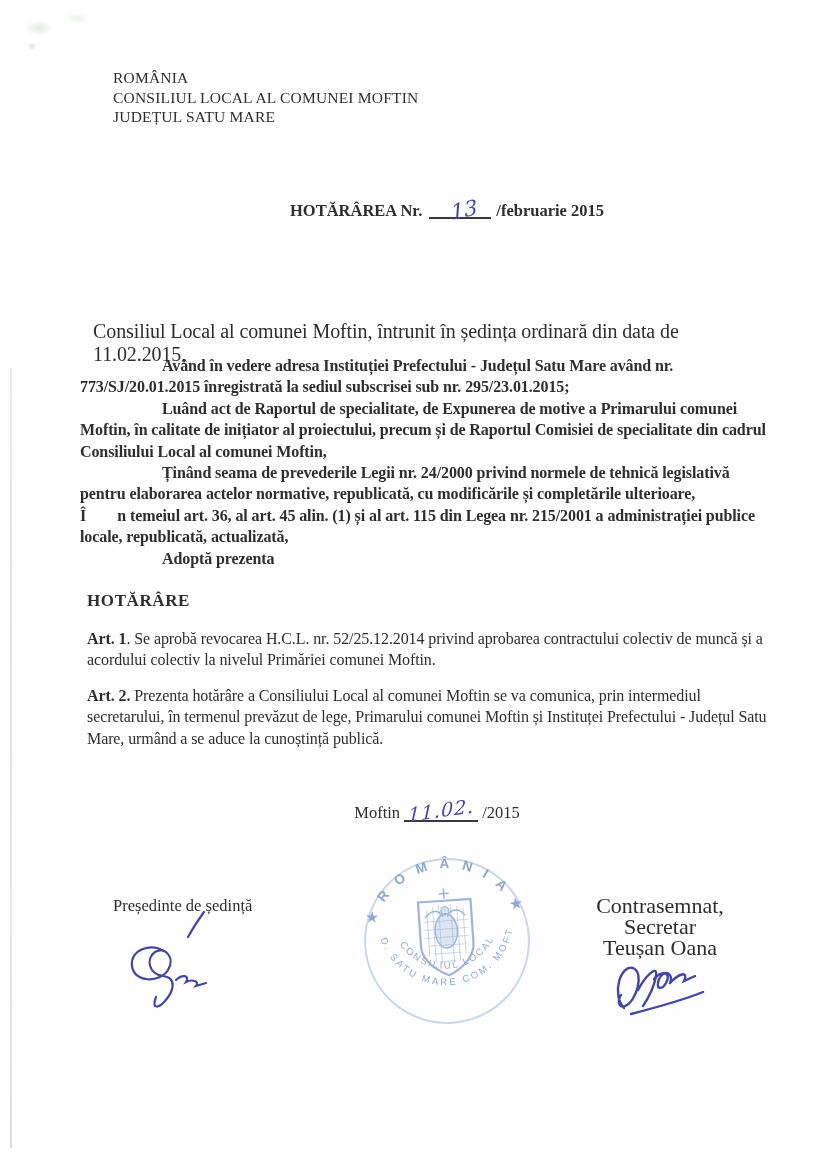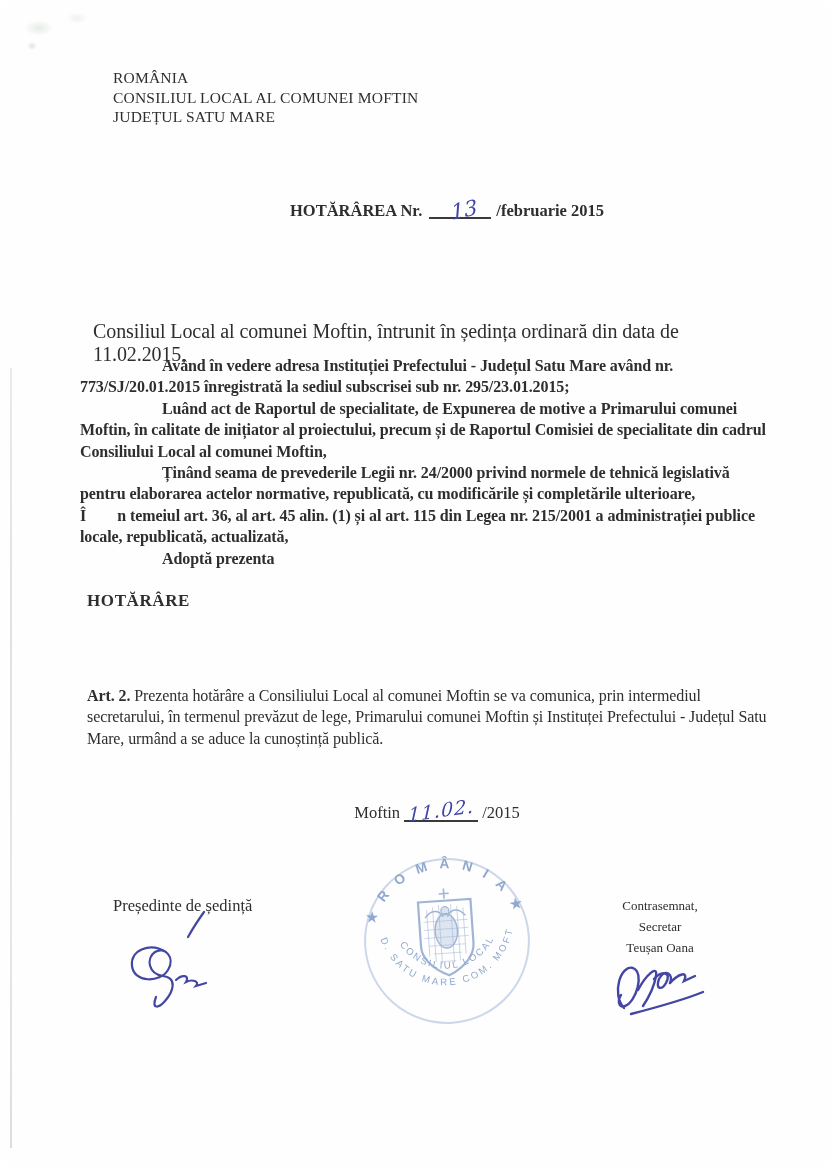--- a/index.html
+++ b/index.html
@@ -42,21 +42,21 @@
   .b{font-weight:bold;}
 
   .dateline{position:absolute;left:297px;top:800px;width:280px;text-align:center;font-size:16.5px;white-space:nowrap;}
   .uline-date{width:74px;margin:0 4px;height:20px;}
   .hw-date{font-size:19px;transform:rotate(-8deg) skewX(-10deg);position:relative;top:-1px;letter-spacing:1px;}
 
   .stamp{position:absolute;left:356px;top:850px;width:182px;height:182px;filter:blur(0.5px);opacity:.95;}
 
   .sig-left-title{position:absolute;left:113px;top:896px;font-size:16.5px;}
   .sig-left-svg{position:absolute;left:118px;top:906px;width:130px;height:115px;}
-  .sig-right{position:absolute;left:580px;top:895px;width:160px;text-align:center;font-size:13px;line-height:21px;}
+  .sig-right{position:absolute;left:580px;top:895px;width:160px;text-align:center;font-size:22px;line-height:21px;}
   .sig-right-svg{position:absolute;left:606px;top:948px;width:120px;height:78px;}
 
   .stamp text{font-family:"Liberation Sans", sans-serif;fill:#8aa4cc;}
   .ring-top{font-size:13.5px;letter-spacing:4px;font-weight:bold;}
   .ring-mid{font-size:9.5px;letter-spacing:2.5px;}
   .ring-bot{font-size:9.5px;letter-spacing:2px;}
 </style>
 </head>
 <body>
 
@@ -84,20 +84,21 @@
   <div class="recitals">
     <p class="ind">Având în vedere adresa Instituției Prefectului - Județul Satu Mare având nr. 773/SJ/20.01.2015 înregistrată la sediul subscrisei sub nr. 295/23.01.2015;</p>
     <p class="ind">Luând act de Raportul de specialitate, de Expunerea de motive a Primarului comunei Moftin, în calitate de inițiator al proiectului, precum și de Raportul Comisiei de specialitate din cadrul Consiliului Local al comunei Moftin,</p>
     <p class="ind">Ținând seama de prevederile Legii nr. 24/2000 privind normele de tehnică legislativă pentru elaborarea actelor normative, republicată, cu modificările și completările ulterioare,</p>
     <p>Î&nbsp;&nbsp;&nbsp;&nbsp;&nbsp;&nbsp;&nbsp;&nbsp;n temeiul art. 36, al art. 45 alin. (1) și al art. 115 din Legea nr. 215/2001 a administrației publice locale, republicată, actualizată,</p>
     <p class="ind">Adoptă prezenta</p>
   </div>
 
   <div class="decision-heading">HOTĂRÂRE</div>
 
+  <p class="article art1"><span class="b">Art. 1</span><span>. Se aprobă revocarea H.C.L. nr. 52/25.12.2014 privind aprobarea contractului colectiv de muncă și a acordului colectiv la nivelul Primăriei comunei Moftin.</span></p>
 
   <p class="article art2"><span class="b">Art. 2.</span><span> Prezenta hotărâre a Consiliului Local al comunei Moftin se va comunica, prin intermediul secretarului, în termenul prevăzut de lege, Primarului comunei Moftin și Instituței Prefectului - Județul Satu Mare, urmând a se aduce la cunoștință publică.</span></p>
 
   <div class="dateline">
     <span>Moftin</span><span class="uline uline-date"><span class="hw hw-date">11.02.</span></span><span>/2015</span>
   </div>
 
   <svg class="stamp" viewBox="0 0 180 180">
     <defs>
       <path id="arcTop" d="M16,92 A74,74 0 0 1 164,92"></path>

